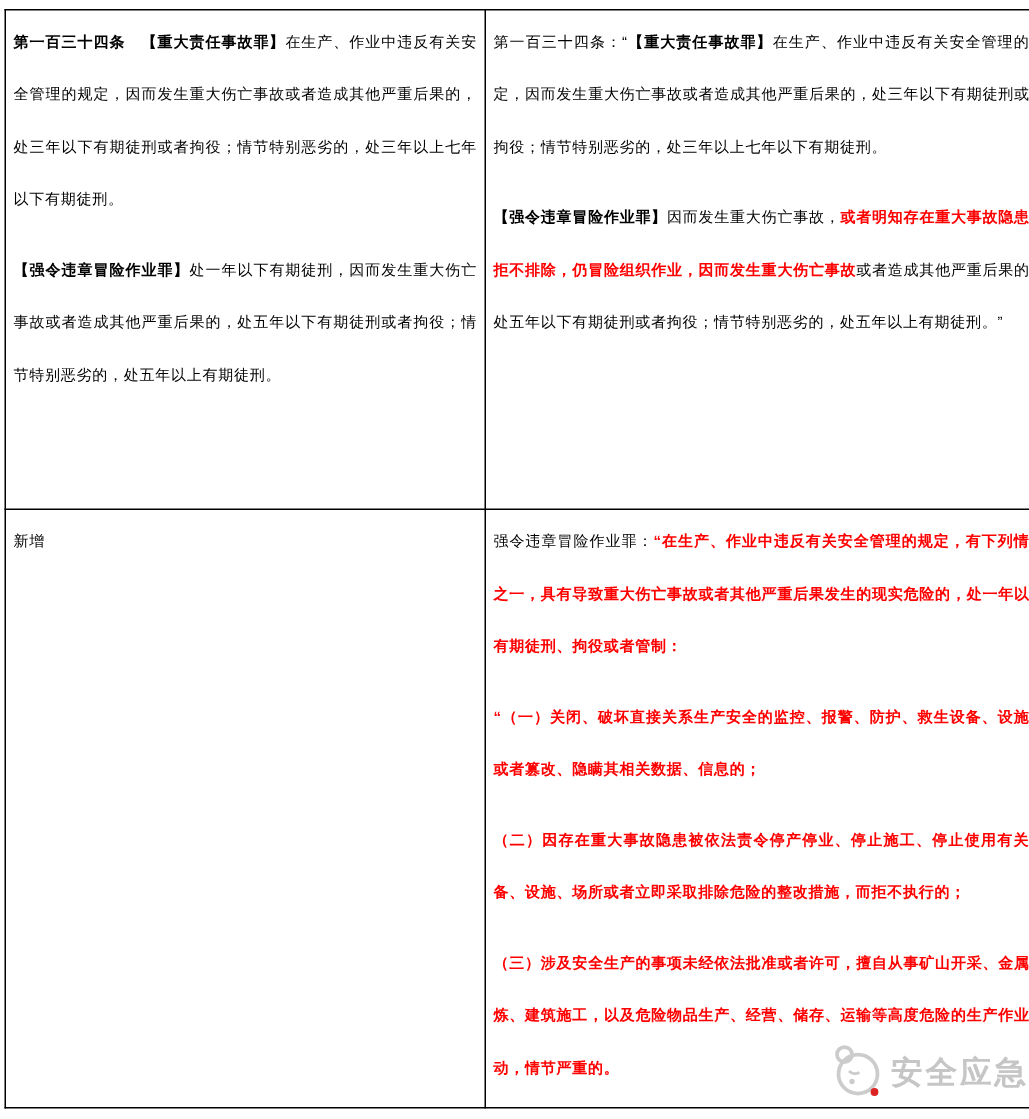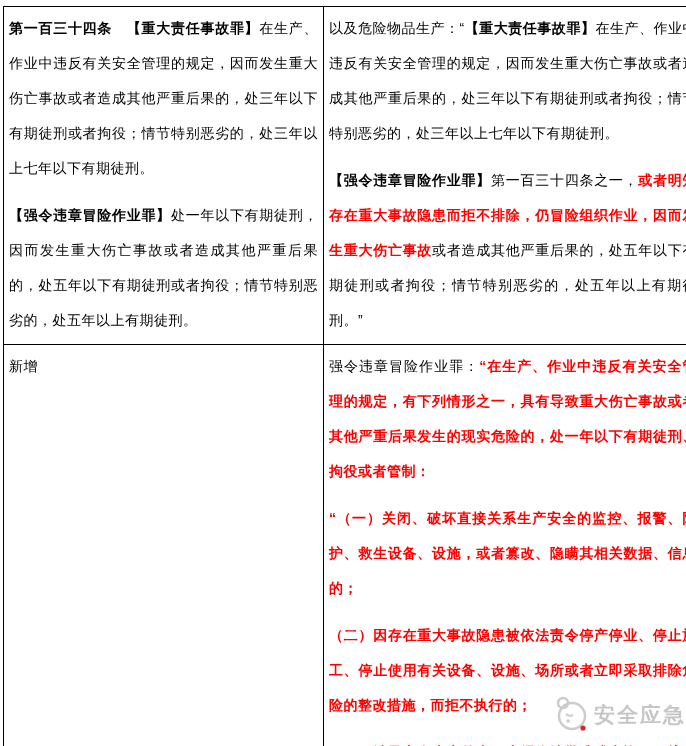--- a/index.html
+++ b/index.html
@@ -12,21 +12,21 @@
   table.cmp{
     border-collapse:collapse;
     table-layout:fixed;
     margin:6px 0 0 3px;
     width:677px;
   }
   table.cmp td{
     border:1px solid #000;
     vertical-align:top;
     padding:4px 5px 6px 5px;
-    font-size:14px;
+    font-size:10px;
     line-height:35px;
     text-align:justify;
     letter-spacing:0.5px;
     word-break:break-all;
   }
   td.col-left{width:309px;}
   td.col-right{width:368px;}
   tr.row-1 td{height:322px;}
   tr.row-2 td{height:388px;}
   .cell p{margin:0;}
@@ -49,22 +49,22 @@
 
 <div class="page">
   <table class="cmp">
     <tbody>
       <tr class="row-1">
         <td class="cell col-left">
             <p><span class="b">第一百三十四条　</span><span class="b">【重大责任事故罪】</span><span>在生产、作业中违反有关安全管理的规定，因而发生重大伤亡事故或者造成其他严重后果的，处三年以下有期徒刑或者拘役；情节特别恶劣的，处三年以上七年以下有期徒刑。</span></p>
             <p><span class="b">【强令违章冒险作业罪】</span><span>处一年以下有期徒刑，因而发生重大伤亡事故或者造成其他严重后果的，处五年以下有期徒刑或者拘役；情节特别恶劣的，处五年以上有期徒刑。</span></p>
           </td>
         <td class="cell col-right">
-            <p><span>以及危险物品生产：“</span><span class="b">【重大责任事故罪】</span><span>在生产、作业中违反有关安全管理的规定，因而发生重大伤亡事故或者造成其他严重后果的，处三年以下有期徒刑或者拘役；情节特别恶劣的，处三年以上七年以下有期徒刑。</span></p>
-            <p><span class="b">【强令违章冒险作业罪】</span><span>第一百三十四条之一，</span><span class="r">或者明知存在重大事故隐患而拒不排除，仍冒险组织作业，因而发生重大伤亡事故</span><span>或者造成其他严重后果的，处五年以下有期徒刑或者拘役；情节特别恶劣的，处五年以上有期徒刑。”</span></p>
+            <p><span>第一百三十四条：“</span><span class="b">【重大责任事故罪】</span><span>在生产、作业中违反有关安全管理的规定，因而发生重大伤亡事故或者造成其他严重后果的，处三年以下有期徒刑或者拘役；情节特别恶劣的，处三年以上七年以下有期徒刑。</span></p>
+            <p><span class="b">【强令违章冒险作业罪】</span><span>因而发生重大伤亡事故，</span><span class="r">或者明知存在重大事故隐患而拒不排除，仍冒险组织作业，因而发生重大伤亡事故</span><span>或者造成其他严重后果的，处五年以下有期徒刑或者拘役；情节特别恶劣的，处五年以上有期徒刑。”</span></p>
           </td>
       </tr>
       <tr class="row-2">
         <td class="cell col-left">
             <p><span>新增</span></p>
           </td>
         <td class="cell col-right">
             <p><span>强令违章冒险作业罪：</span><span class="r">“在生产、作业中违反有关安全管理的规定，有下列情形之一，具有导致重大伤亡事故或者其他严重后果发生的现实危险的，处一年以下有期徒刑、拘役或者管制：</span></p>
             <p><span class="r">“（一）关闭、破坏直接关系生产安全的监控、报警、防护、救生设备、设施，或者篡改、隐瞒其相关数据、信息的；</span></p>
             <p><span class="r">（二）因存在重大事故隐患被依法责令停产停业、停止施工、停止使用有关设备、设施、场所或者立即采取排除危险的整改措施，而拒不执行的；</span></p>

